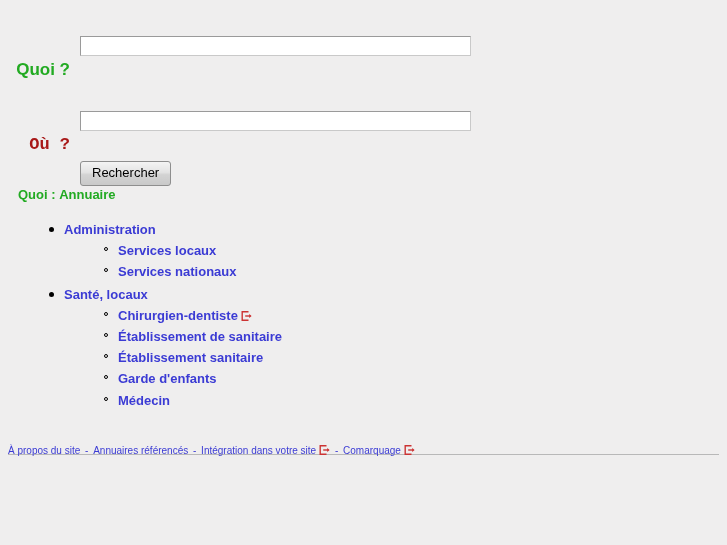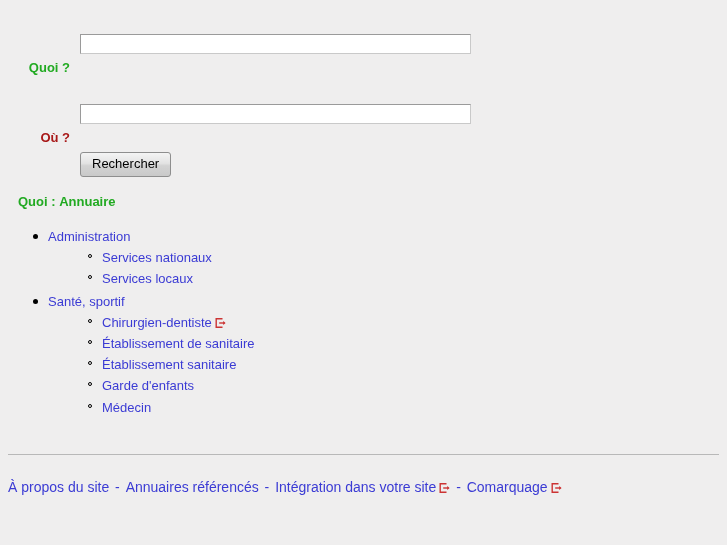--- a/index.html
+++ b/index.html
@@ -23,26 +23,26 @@
   .form-row {
     display: flex;
     align-items: center;
     margin-bottom: 7px;
   }
   .form-label {
     width: 70px;
     text-align: right;
     padding-right: 10px;
     font-weight: bold;
-    font-size: 13px;
+    font-size: 17px;
     white-space: nowrap;
     margin-top: 48px;
   }
   .label-what { color: #22aa22; }
-  .label-where { color: #a81818; }
+  .label-where { color: #a81818; font-family: Liberation Mono, monospace; }
 
   .text-input {
     width: 383px;
     height: 14px;
     font-family: "Liberation Sans", sans-serif;
     font-size: 13px;
     padding: 2px 3px;
     background: #ffffff;
     border: 1px solid #a0a0a0;
     border-top-color: #9a9a9a;
@@ -65,21 +65,20 @@
     padding: 4px 11px 5px 11px;
     background: linear-gradient(to bottom, #f4f4f4 0%, #e3e3e3 45%, #d3d3d3 55%, #c9c9c9 100%);
     border: 1px solid #8e8e8e;
     border-radius: 3px;
     cursor: pointer;
     line-height: 1.1;
   }
 
   
   .crumbs {
-    margin-top: 16px;
     padding-left: 18px;
     line-height: 1.45;
   }
   .crumb-line {
     font-size: 13px;
     white-space: nowrap;
   }
   .crumb-what { color: #22aa22; font-weight: bold; }
   .crumb-where { color: #a81818; font-weight: bold; padding-left: 9px; }
   .crumb-sep {
@@ -89,23 +88,24 @@
   }
   .crumb-link {
     color: #3b3bd4;
     font-weight: normal;
     text-decoration: none;
     cursor: pointer;
   }
 
   
   .tree {
-    margin: 14px 0 0 0;
+    margin: 14px 0 0 16px;
     padding: 0 0 0 30px;
     list-style: none;
+    font-weight: bold;
   }
   .tree > li {
     position: relative;
     padding-left: 18px;
     margin-bottom: 2px;
     line-height: 1.62;
   }
   .tree > li::before {
     content: "";
     position: absolute;
@@ -161,22 +161,22 @@
     left: 8px;
     top: 447px;
     width: 711px;
     height: 1px;
     background: #b8b8b8;
     border: 0;
   }
   .footer {
     position: absolute;
     left: 8px;
-    top: 479px;
-    font-size: 14px;
+    top: 445px;
+    font-size: 10px;
     white-space: nowrap;
   }
   .footer-link {
     color: #3b3bd4;
     text-decoration: none;
     cursor: pointer;
   }
   .footer-sep {
     color: #3b3bd4;
     padding: 0 2px;
@@ -206,24 +206,24 @@
 
 <div class="crumbs">
   <div class="crumb-line">
     <span class="crumb-what">Quoi :</span>
     <span class="crumb-what">Annuaire</span>
   </div>
 </div>
 
 <ul class="tree" id="category-tree">
     <li><a class="cat-link">Administration</a><ul class="subtree">
+        <li><a class="cat-link">Services locaux</a></li>
         <li><a class="cat-link">Services nationaux</a></li>
-        <li><a class="cat-link">Services locaux</a></li>
       </ul></li>
-    <li><a class="cat-link">Santé, sportif</a><ul class="subtree">
+    <li><a class="cat-link">Santé, locaux</a><ul class="subtree">
         <li><a class="cat-link">Chirurgien-dentiste</a><span class="ext-icon"><svg width="11" height="10" viewBox="0 0 11 10">
               <path d="M7.5 0.8 H1.2 V9.2 H7.5" fill="none" stroke="#cc3333" stroke-width="1.4"></path>
               <path d="M4.2 5 H9.6" fill="none" stroke="#cc3333" stroke-width="1.4"></path>
               <path d="M8.2 2.9 L10.6 5 L8.2 7.1 Z" fill="#cc3333"></path>
             </svg></span></li>
         <li><a class="cat-link">Établissement de sanitaire</a></li>
         <li><a class="cat-link">Établissement sanitaire</a></li>
         <li><a class="cat-link">Garde d'enfants</a></li>
         <li><a class="cat-link">Médecin</a></li>
       </ul></li>

